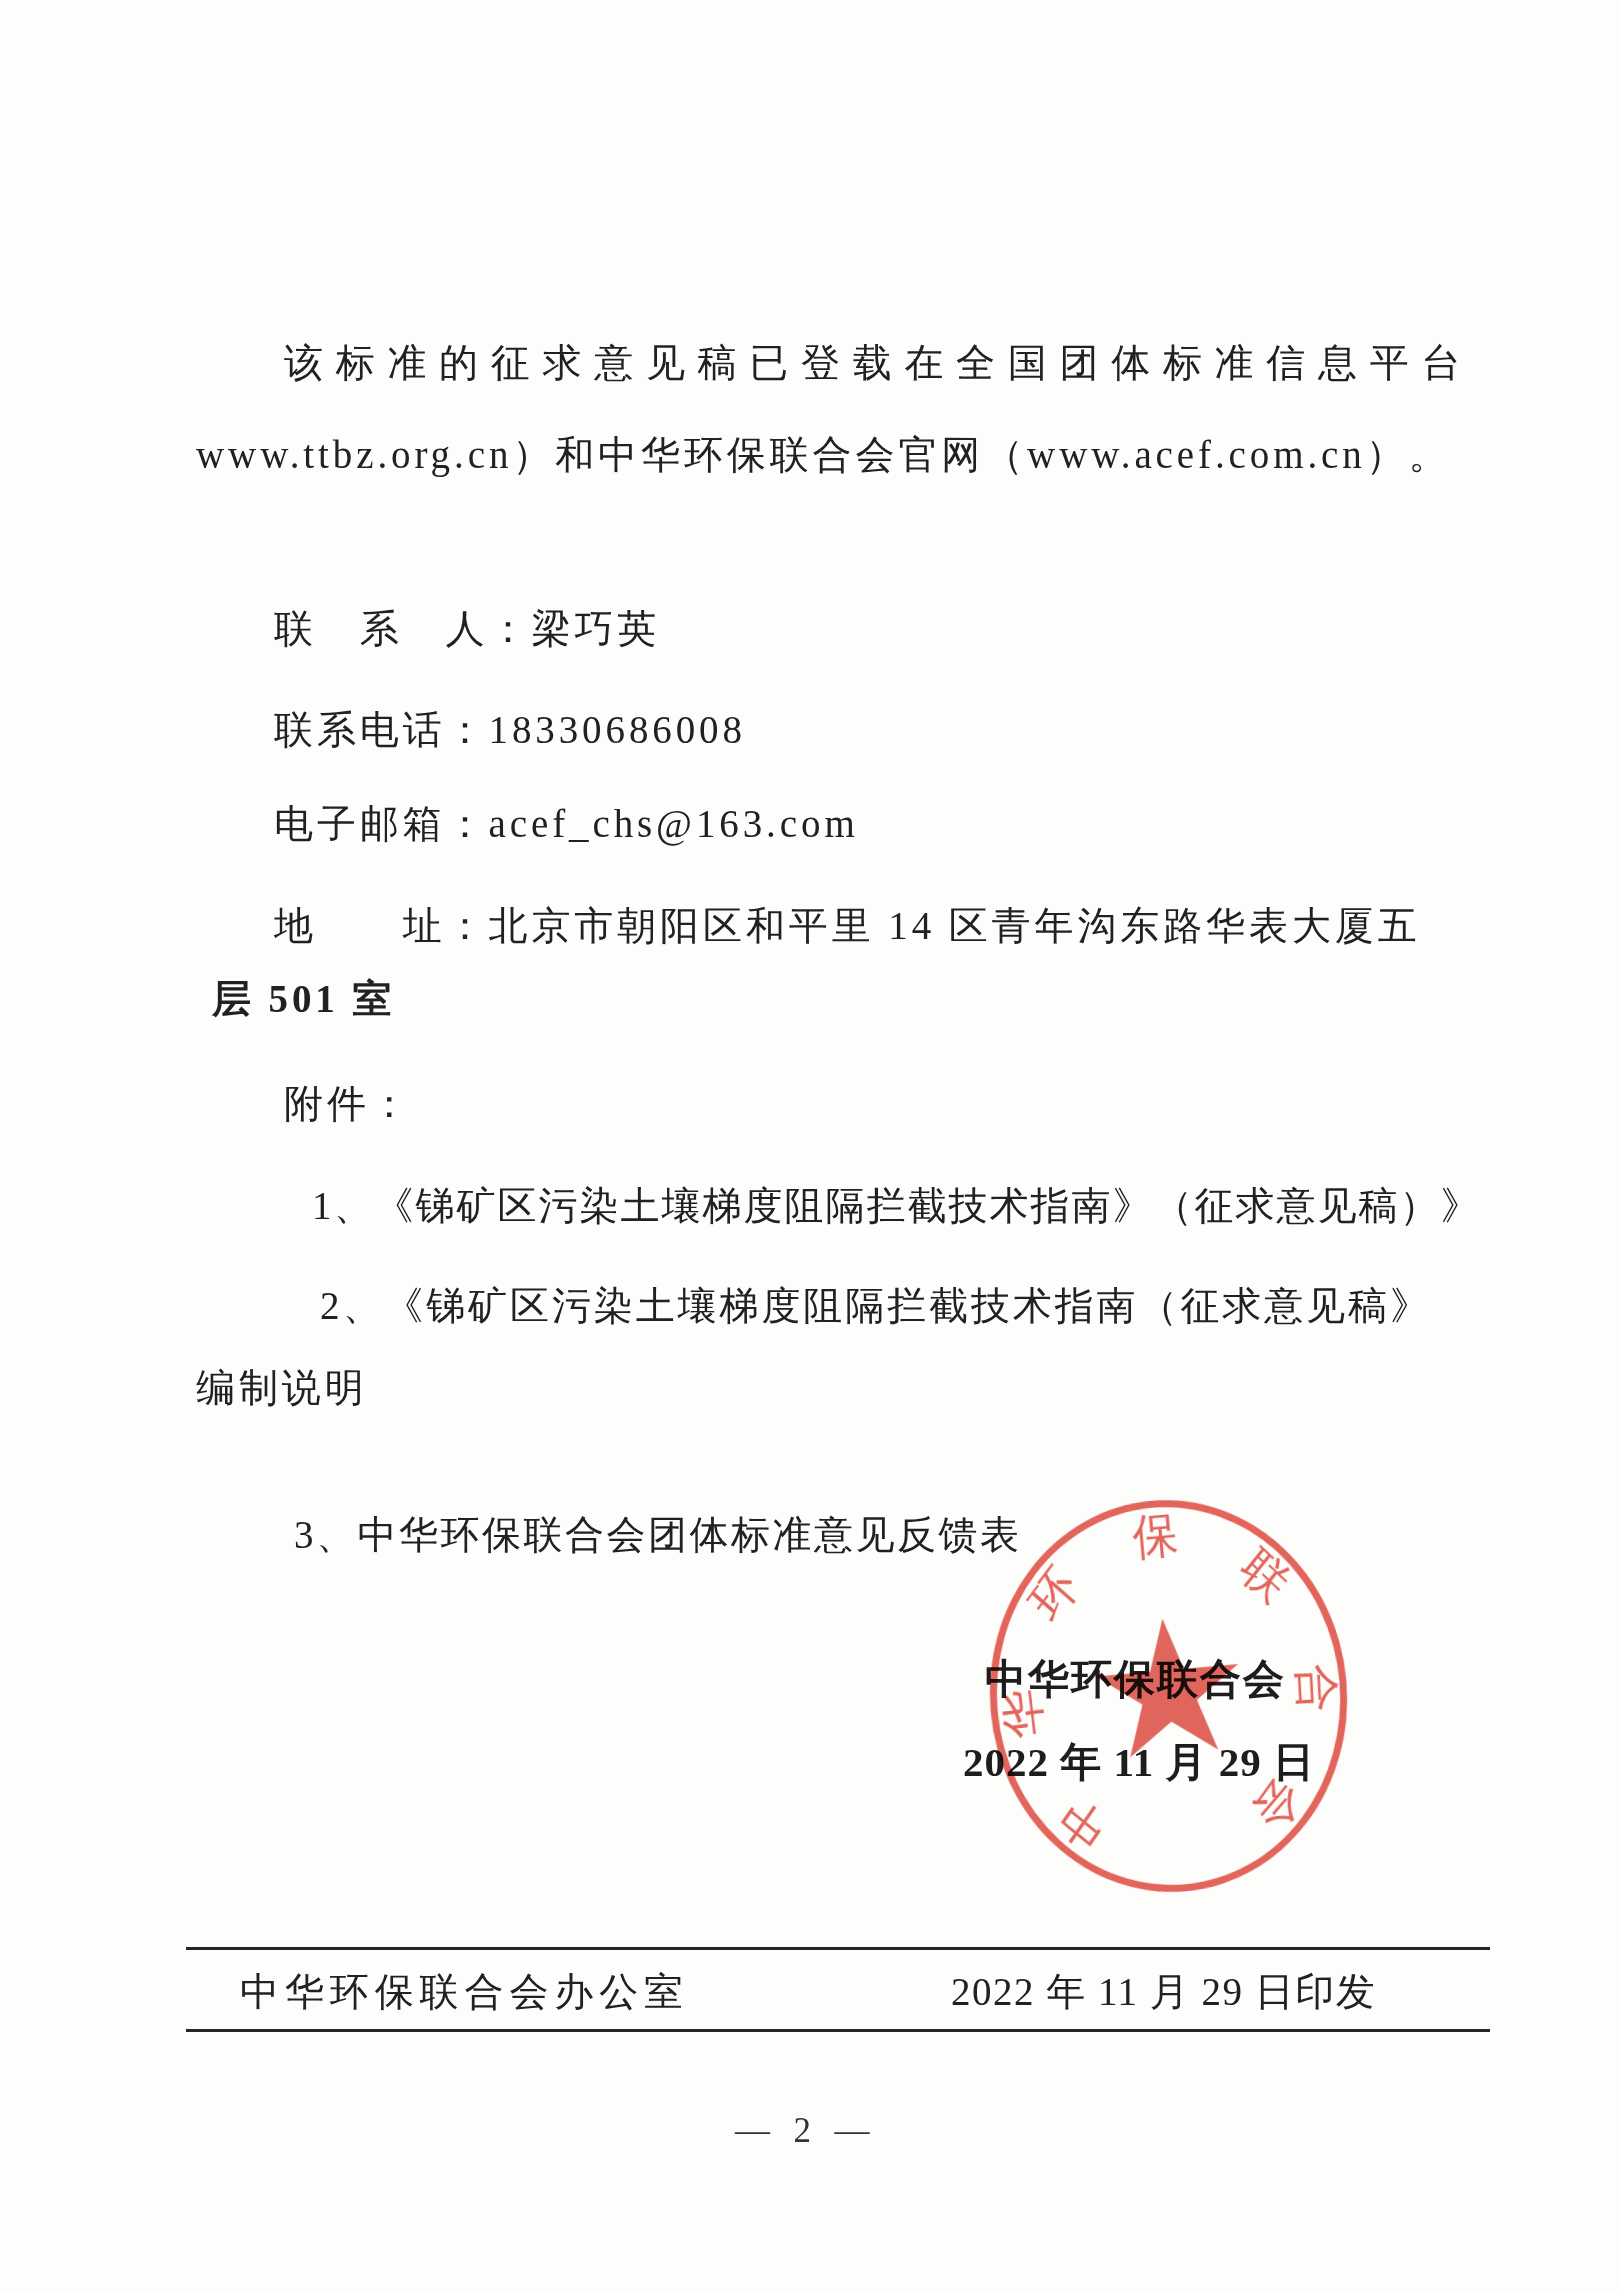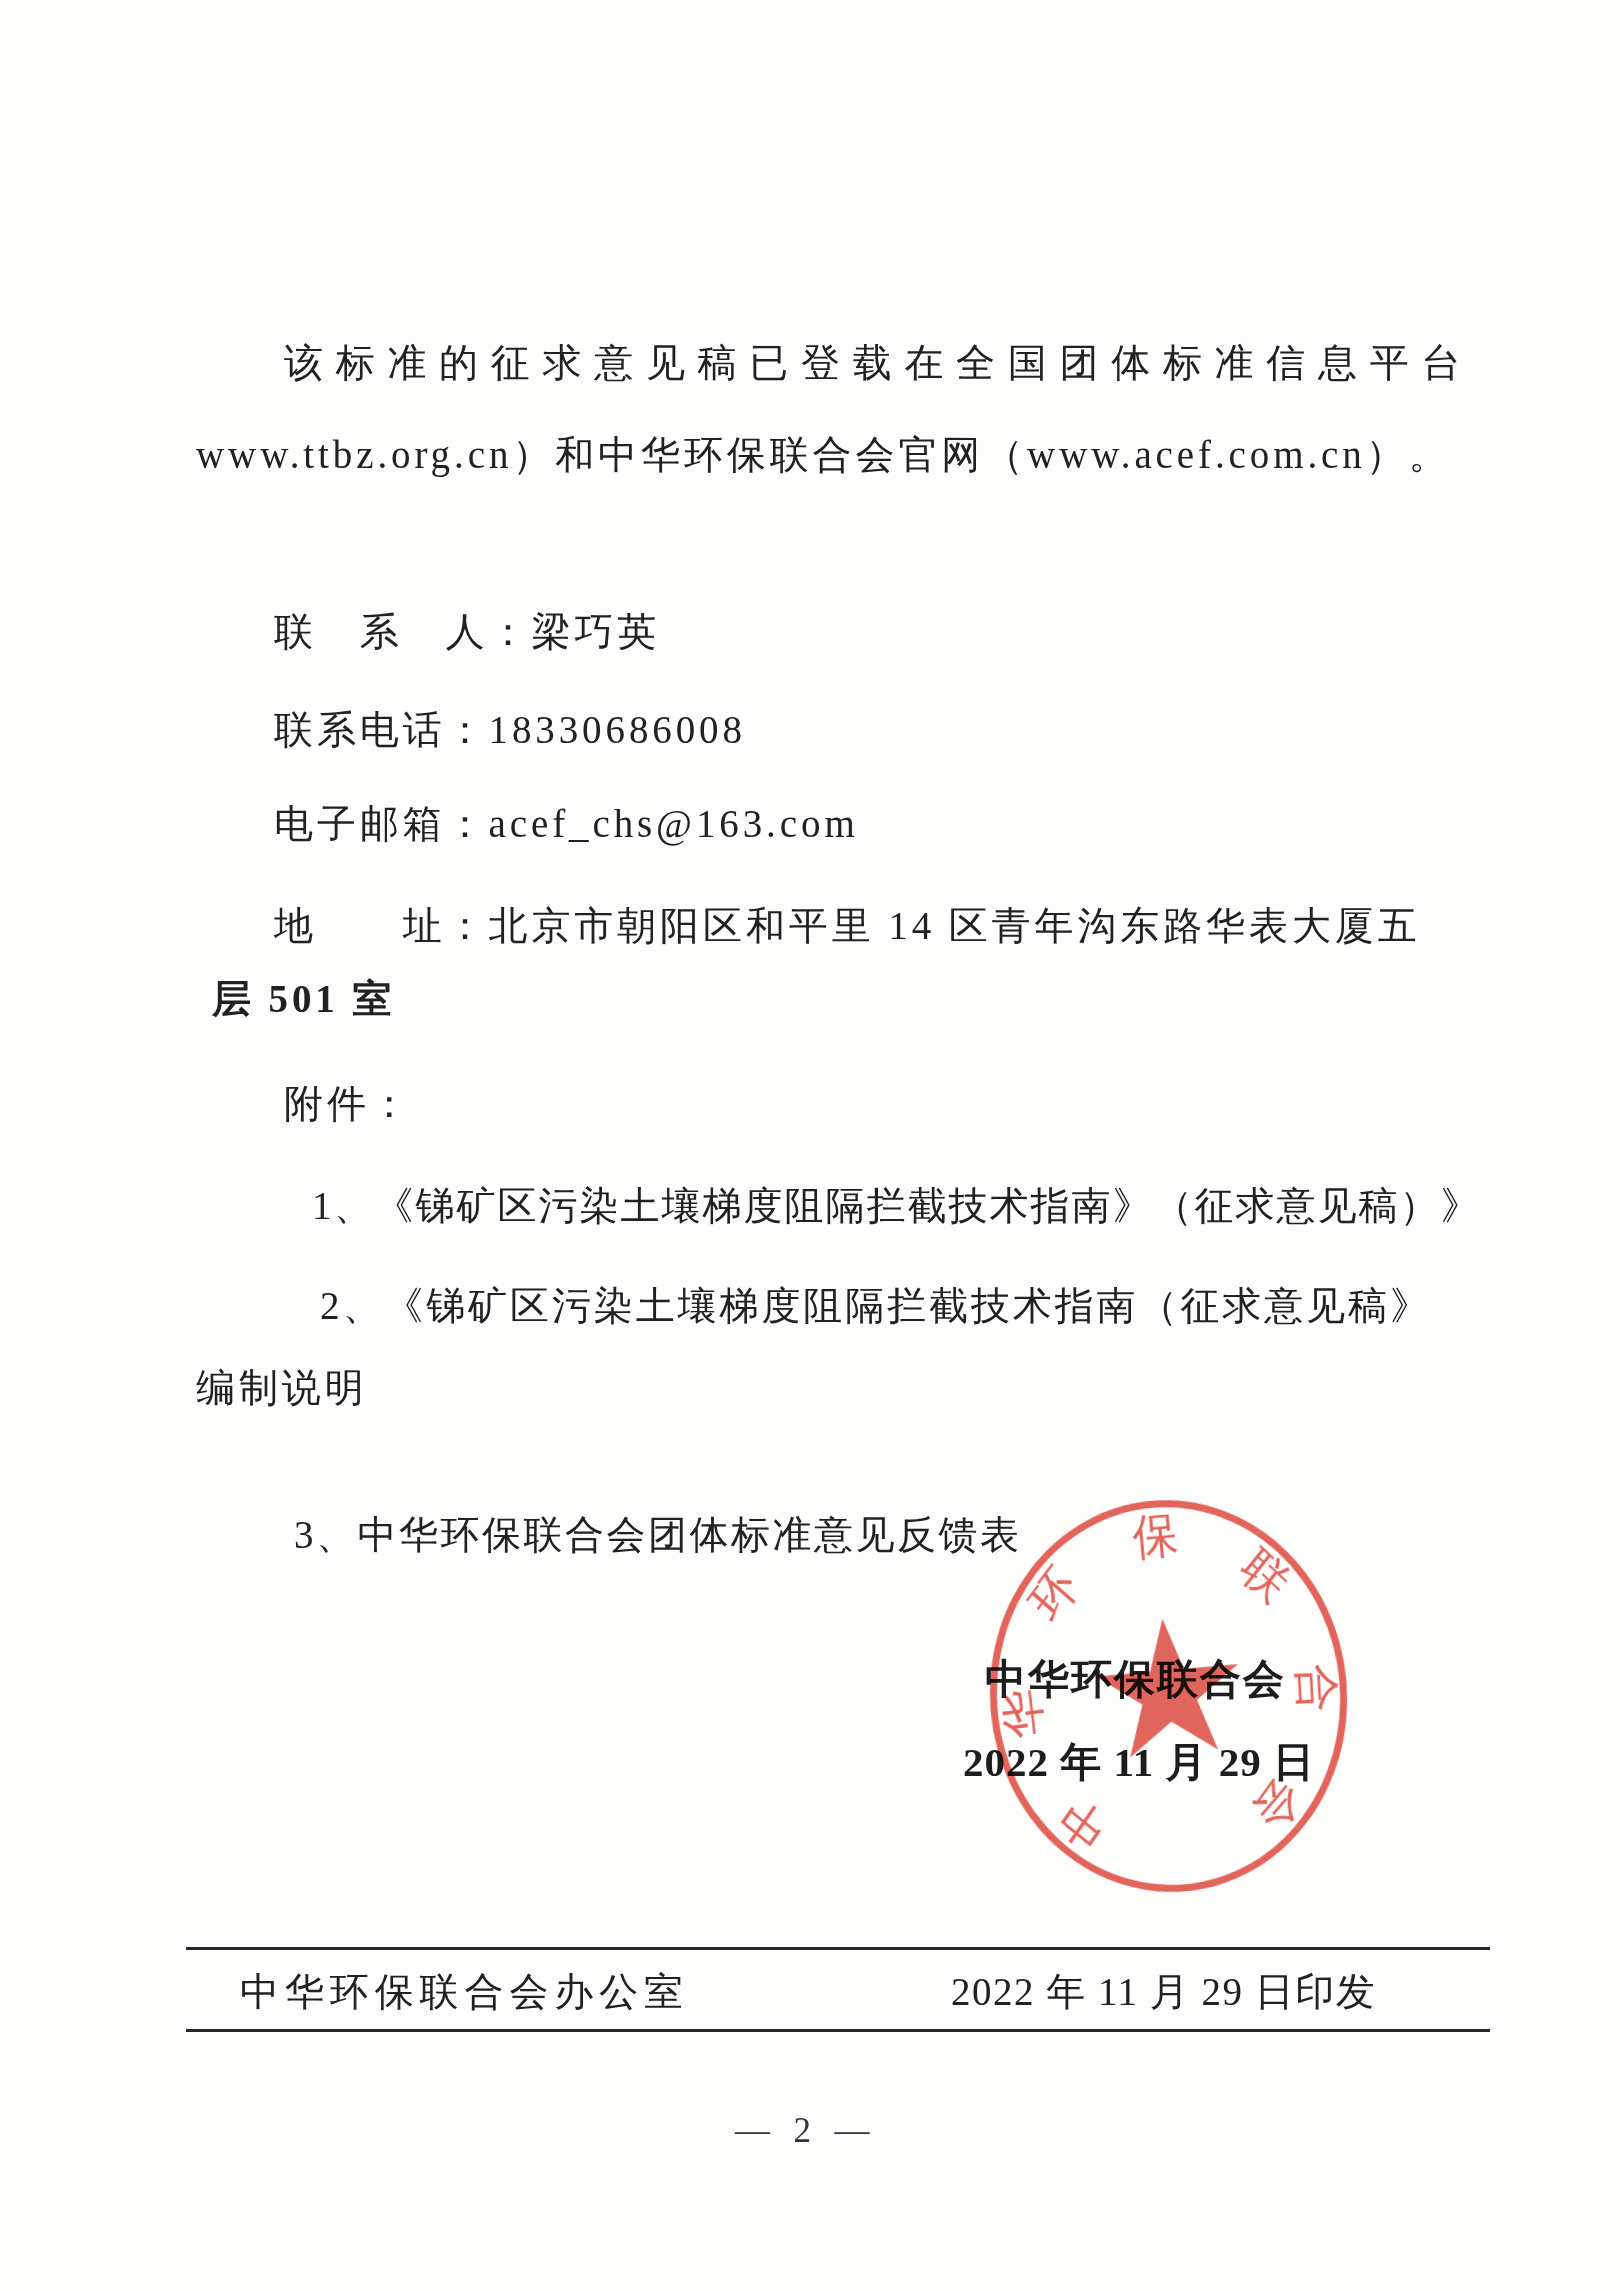--- a/index.html
+++ b/index.html
@@ -67,21 +67,21 @@
   .sig{color:#1d1d1d;font-weight:bold;}
 </style>
 </head>
 <body>
 
 <div class="page">
 
   <div class="ln" style="left:284px;top:339px;letter-spacing:12.7px;">该标准的征求意见稿已登载在全国团体标准信息平台</div>
   <div class="ln" style="left:196px;top:431px;letter-spacing:3.9px;text-align:center;">www.ttbz.org.cn）和中华环保联合会官网（www.acef.com.cn）。</div>
 
-  <div class="ln" style="left:274px;top:608px;letter-spacing:3.9px;"><span>联　系　人：</span><span>梁巧英</span></div>
+  <div class="ln" style="left:274px;top:608px;letter-spacing:3.9px;font-family:Liberation Mono, monospace;"><span>联　系　人：</span><span>梁巧英</span></div>
 
   <div class="ln" style="left:274px;top:706px;letter-spacing:3.9px;"><span>联系电话：</span><span>18330686008</span></div>
 
   <div class="ln" style="left:274px;top:800px;letter-spacing:3.9px;"><span>电子邮箱：</span><span>acef_chs@163.com</span></div>
 
   <div class="ln" style="left:274px;top:902px;letter-spacing:3.9px;"><span>地　　址：</span><span>北京市朝阳区和平里 14 区青年沟东路华表大厦五</span></div>
 
   <div class="ln" style="left:212px;top:975px;letter-spacing:3.9px;font-weight:bold;">层 501 室</div>
 
   <div class="ln" style="left:284px;top:1080px;letter-spacing:3.9px;">附件：</div>

